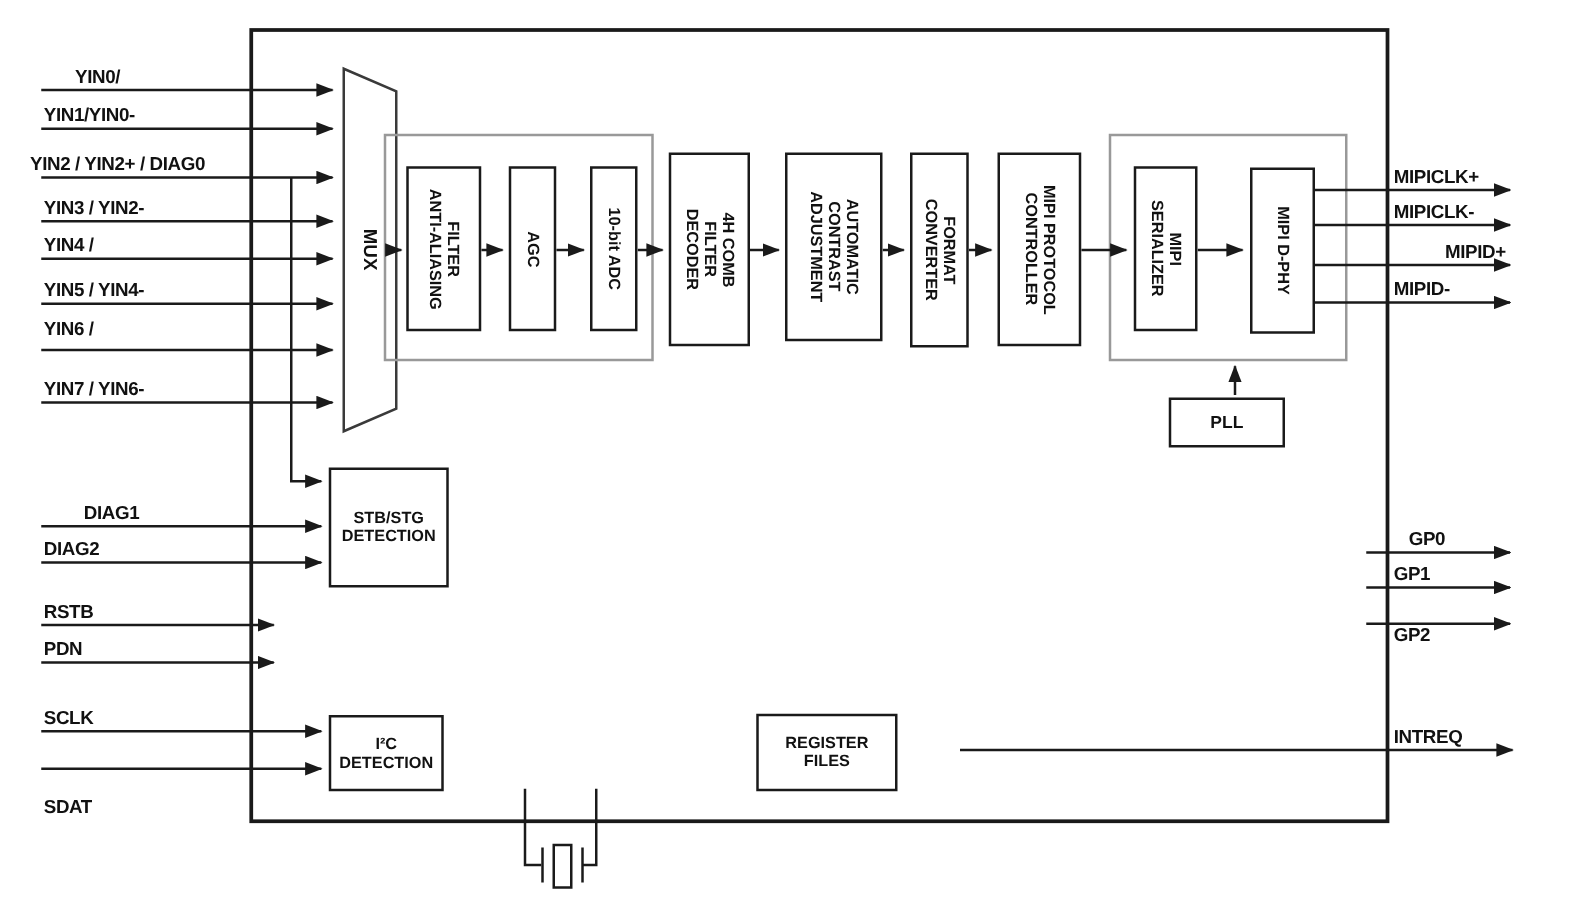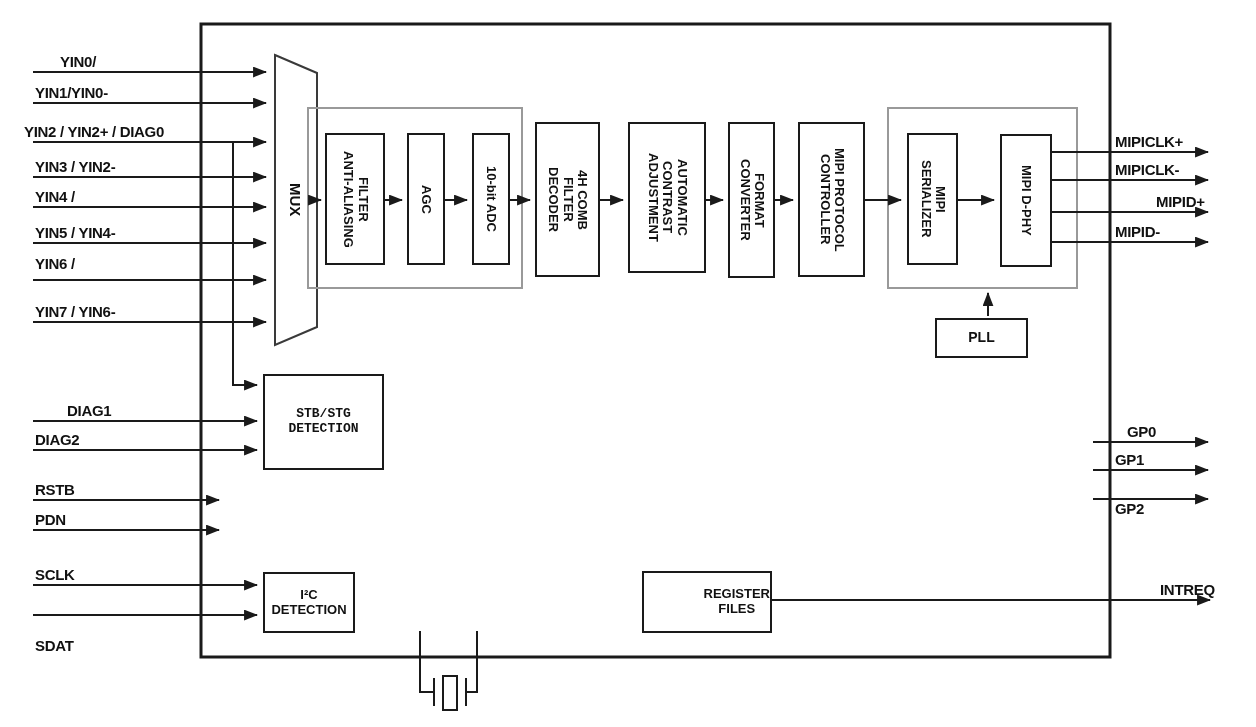--- a/index.html
+++ b/index.html
@@ -135,29 +135,29 @@
   <div class="blk v-rl f13" style="left:907px;top:133px;width:51px;height:132px;">
     <span>MIPI
 SERIALIZER</span>
   </div>
   <div class="blk v-rl f13" style="left:1000px;top:134px;width:52px;height:133px;">
     <span>MIPI D-PHY</span>
   </div>
   <div class="blk f14" style="left:935px;top:318px;width:93px;height:40px;">
     <span>PLL</span>
   </div>
-  <div class="blk f13" style="left:263px;top:374px;width:121px;height:96px;font-family:Liberation Mono, monospace;">
+  <div class="blk f13" style="left:263px;top:374px;width:96px;height:96px;">
     <span>STB/STG
 DETECTION</span>
   </div>
   <div class="blk f13" style="left:263px;top:572px;width:92px;height:61px;">
     <span>I²C
 DETECTION</span>
   </div>
-  <div class="blk f13" style="left:642px;top:571px;width:130px;height:62px;justify-content:flex-end;">
+  <div class="blk f13" style="left:605px;top:571px;width:113px;height:62px;">
     <span>REGISTER
 FILES</span>
   </div>
 
   <div class="plabel" style="left:21px;top:53px;margin-left:39px;">YIN0/</div>
   <div class="plabel" style="left:35px;top:84px;">YIN1/YIN0-</div>
   <div class="plabel" style="left:24px;top:123px;">YIN2 / YIN2+ / DIAG0</div>
   <div class="plabel" style="left:35px;top:158px;">YIN3 / YIN2-</div>
   <div class="plabel" style="left:35px;top:188px;">YIN4 /</div>
   <div class="plabel" style="left:35px;top:224px;">YIN5 / YIN4-</div>
@@ -171,15 +171,15 @@
   <div class="plabel" style="left:35px;top:566px;">SCLK</div>
   <div class="plabel" style="left:35px;top:596px;margin-top:41px;">SDAT</div>
 
   <div class="plabel" style="left:1115px;top:133px;">MIPICLK+</div>
   <div class="plabel" style="left:1115px;top:161px;">MIPICLK-</div>
   <div class="plabel" style="left:1156px;top:193px;">MIPID+</div>
   <div class="plabel" style="left:1115px;top:223px;">MIPID-</div>
   <div class="plabel" style="left:1115px;top:423px;margin-left:12px;">GP0</div>
   <div class="plabel" style="left:1115px;top:451px;">GP1</div>
   <div class="plabel" style="left:1115px;top:500px;">GP2</div>
-  <div class="plabel" style="left:1115px;top:581px;margin-left:45px;">INTREQ</div>
+  <div class="plabel" style="left:1115px;top:581px;">INTREQ</div>
 
 </div>
 
 </body></html>

